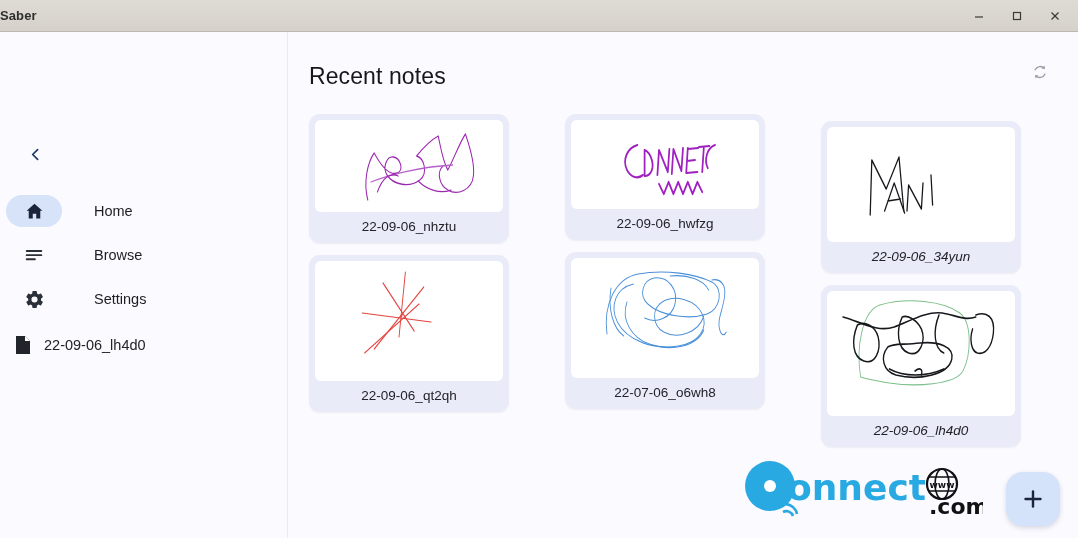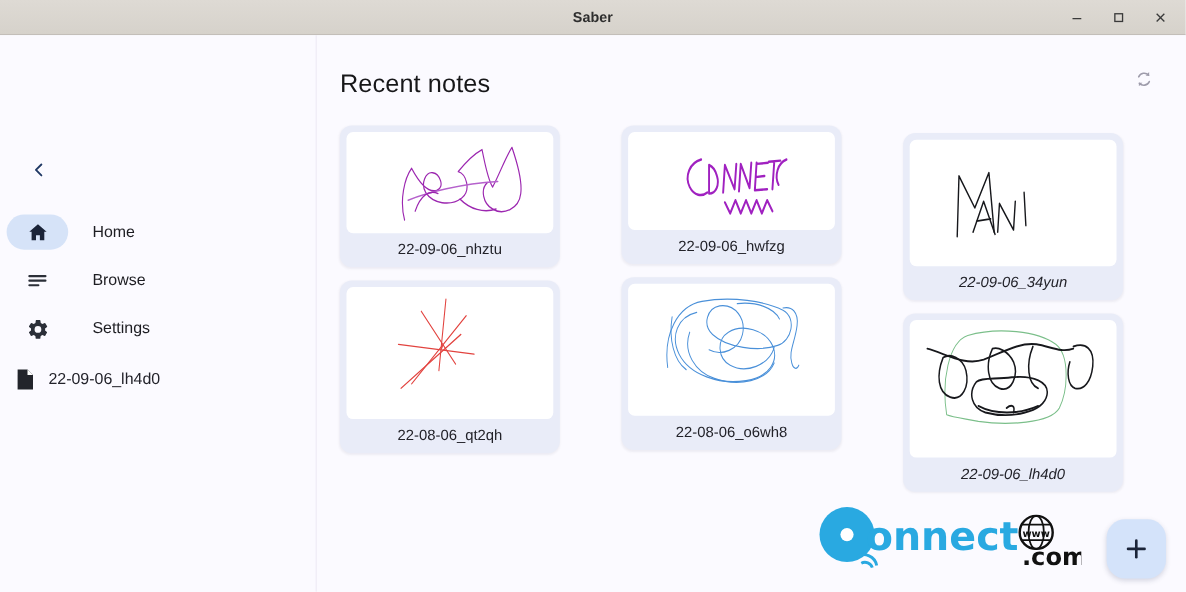--- a/index.html
+++ b/index.html
@@ -16,21 +16,21 @@
   }
 
   
   .titlebar {
     position: relative;
     height: 32px;
     background: linear-gradient(#dedad4, #d6d2cb);
     border-bottom: 1px solid #bdb9b2;
     display: flex;
     align-items: center;
-    justify-content: center;
+    justify-content: flex-start;
   }
   .titlebar-title {
     font-size: 13px;
     font-weight: bold;
     color: #2e2e2e;
     letter-spacing: .1px;
   }
   .win-controls {
     position: absolute;
     right: 6px; top: 0;
@@ -94,21 +94,21 @@
     height: 32px;
     margin-left: 6px;
     border-radius: 16px;
   }
   .nav-item.active .nav-icon-wrap {
     background: #d6e3f8;
   }
   .nav-label {
     font-size: 14.5px;
     color: #1d1d22;
-    margin-left: 22px;
+    margin-left: 32px;
   }
 
   .file-item {
     position: absolute;
     left: 0; top: 296px;
     display: flex;
     align-items: center;
     height: 34px;
     cursor: pointer;
     padding-left: 10px;
@@ -341,21 +341,21 @@
                 <g fill="none" stroke="#e2433f" stroke-width="1.2" stroke-linecap="round">
                   <path d="M113 11 L105 76"></path>
                   <path d="M85 22 L124 70"></path>
                   <path d="M59 52 L145 61"></path>
                   <path d="M136 26 L74 88"></path>
                   <path d="M62 92 L130 43"></path>
                   <path d="M108 56 L109 54"></path>
                 </g>
               </svg>
             </div>
-            <div class="note-label">22-08-06_qt2qh</div>
+            <div class="note-label">22-09-06_qt2qh</div>
           </div>
         </div>
 
         <div class="col col-1">
 
           <div class="note-card">
             <div class="thumb" style="height:89px;">
               <svg viewBox="0 0 235 89" preserveAspectRatio="none">
                 <g fill="none" stroke="#a021c0" stroke-width="2.2" stroke-linecap="round" stroke-linejoin="round">
                   <path d="M83 25 C70 28 64 40 70 50 C75 58 84 59 90 55"></path>
@@ -378,21 +378,21 @@
                 <g fill="none" stroke="#4a90d9" stroke-width="1.1" stroke-linecap="round">
                   <path d="M45 76 C40 46 56 20 84 16 C118 11 156 16 176 24 C192 31 186 52 170 56 C148 62 112 58 96 46 C84 37 90 22 104 20 C122 18 134 32 130 46 C126 60 106 66 92 60"></path>
                   <path d="M78 26 C56 30 48 48 58 64 C70 83 104 92 134 88 C160 85 172 70 164 56 C156 42 130 36 114 44 C100 51 102 68 116 74 C134 82 160 74 166 58"></path>
                   <path d="M70 44 C62 62 76 80 98 86 C126 94 158 88 166 72"></path>
                   <path d="M176 22 C186 20 194 26 192 38 C190 52 182 62 186 72 C188 78 192 78 194 74"></path>
                   <path d="M50 30 C46 50 52 70 66 78"></path>
                   <path d="M124 18 C146 16 166 22 172 32"></path>
                 </g>
               </svg>
             </div>
-            <div class="note-label">22-08-06_o6wh8</div>
+            <div class="note-label">22-07-06_o6wh8</div>
           </div>
         </div>
 
         <div class="col col-2">
 
           <div class="note-card">
             <div class="thumb" style="height:115px;">
               <svg viewBox="0 0 235 115" preserveAspectRatio="none">
                 <g fill="none" stroke="#17181c" stroke-width="1.6" stroke-linecap="round" stroke-linejoin="round">
                   <path d="M54 88 L56 33 L74 62 L90 30 L96 84"></path>

